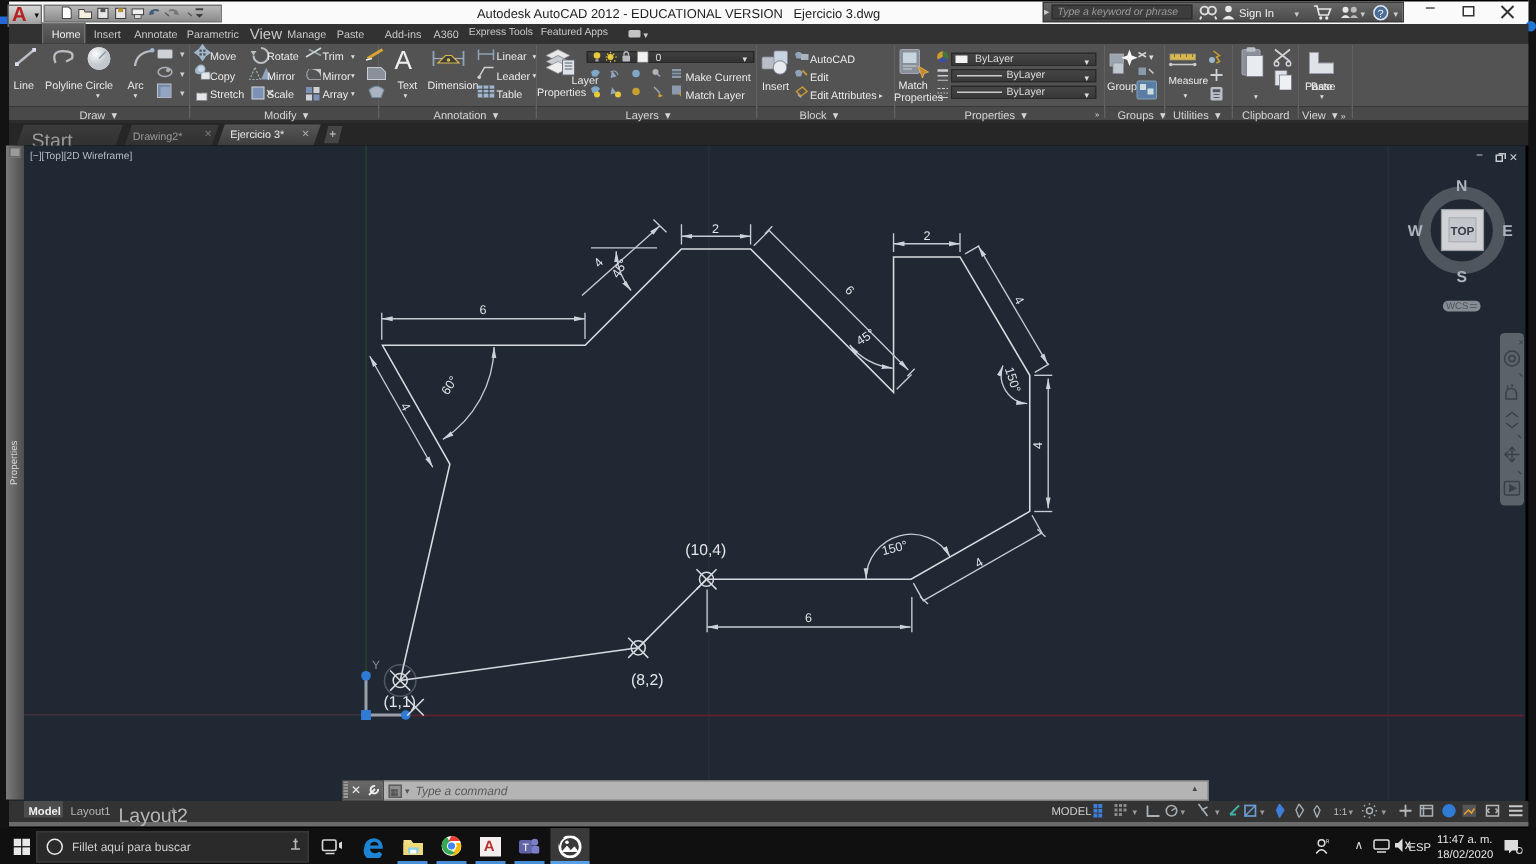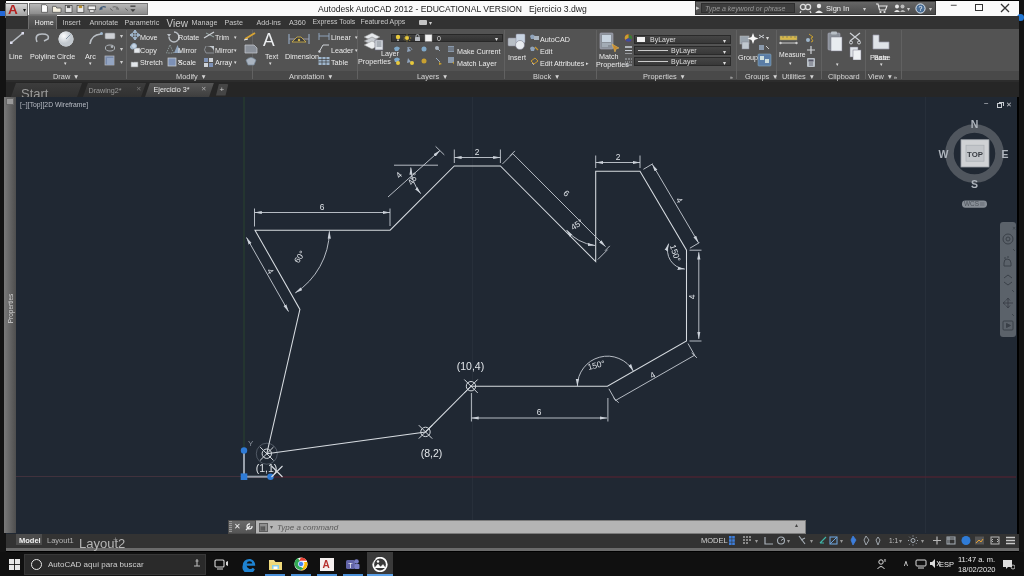--- a/index.html
+++ b/index.html
@@ -659,21 +659,21 @@
 <svg class="ab" style="left:9px;top:559px" width="11" height="11" viewBox="0 0 13 13">
         <g fill="#e8e8e8">
           <rect x="0" y="0" width="6" height="6"></rect>
           <rect x="7" y="0" width="6" height="6"></rect>
           <rect x="0" y="7" width="6" height="6"></rect>
           <rect x="7" y="7" width="6" height="6"></rect>
         </g>
       </svg>
 <div class="ab" style="left:24px;top:553.5px;width:182px;height:21px;background:#2a2a2a;border:1px solid #383838"></div>
 <div class="ab" style="left:31px;top:559px;width:11px;height:11px;border-radius:50%;border:1.6px solid #e8e8e8"></div>
-<div class="tx" style="left:48px;top:560px;font-size:8px;color:#cfcfcf">AutoCAD aquí para buscar</div>
+<div class="tx" style="left:48px;top:560px;font-size:8px;color:#cfcfcf">Fillet aquí para buscar</div>
 <svg class="ab" style="left:192px;top:558px" width="10" height="12" viewBox="0 0 10 12">
         <path d="M5 1v7M2 8h6M3.5 3h3" stroke="#b8b8b8" stroke-width="1.1" fill="none"></path>
       </svg>
 <svg class="ab" style="left:214px;top:558px" width="15" height="12" viewBox="0 0 15 12">
         <rect x="1" y="2" width="9" height="7" rx="1" fill="none" stroke="#d8d8d8" stroke-width="1.1"></rect>
         <path d="M12 4l2-1v5l-2-1z" fill="#d8d8d8"></path>
         <path d="M3 11h6" stroke="#d8d8d8" stroke-width="1"></path>
       </svg>
 <svg class="ab" style="left:242px;top:558px" width="14" height="14" viewBox="0 0 14 14">
         <path d="M13.2 7.8H4.6a3.6 3.6 0 0 0 6.2 1.9l2 1.6A6.3 6.3 0 0 1 0.8 7.2 6.3 6.3 0 0 1 7.1 0.9c3.5 0 6.1 2.6 6.1 6.1zM4.7 5.6h5.7a2.9 2.9 0 0 0-5.7 0z" fill="#1e83d2"></path>

